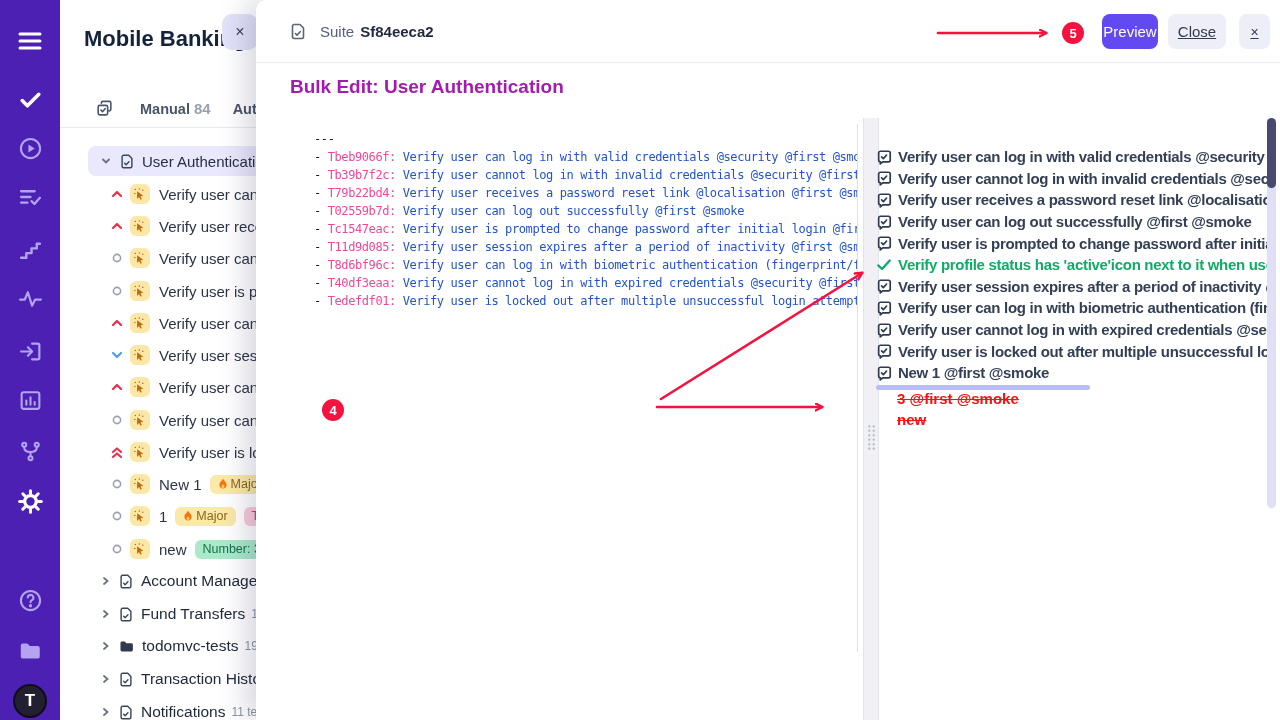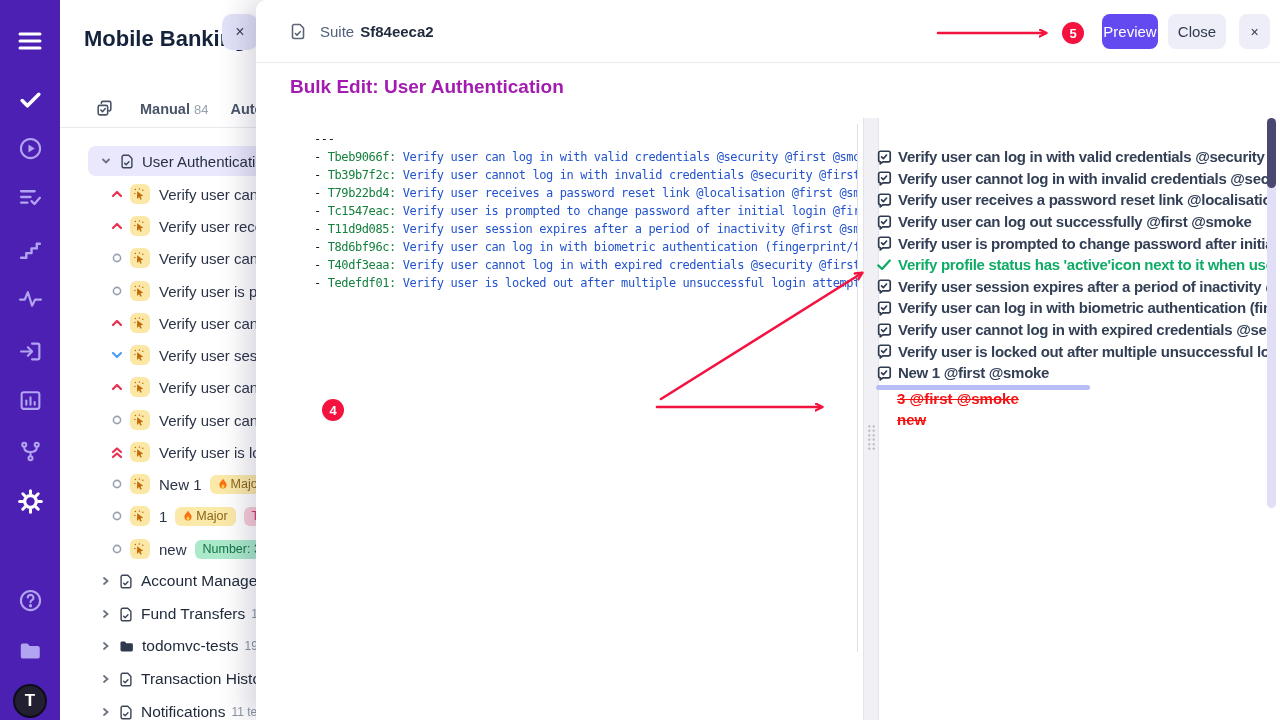--- a/index.html
+++ b/index.html
@@ -14,21 +14,21 @@
   .sb-ic svg { display:block; }
   .avatar-t { position:absolute; left:13px; top:684px; width:34px; height:34px; border-radius:50%; background:#221f30; border:2px solid #0e0c18; color:#fff; font-weight:bold; font-size:17px; display:flex; align-items:center; justify-content:center; }
 
   
   .drawer { position:absolute; left:60px; top:0; width:196px; height:720px; background:#fff; overflow:hidden; }
   .drawer-title { position:absolute; left:24px; top:26px; width:200px; font-size:22px; font-weight:800; color:#15223c; white-space:nowrap; }
   .drawer-close { position:absolute; left:162px; top:14px; width:36px; height:36px; border-radius:10px; background:#e2e2f9; border:none; color:#3c4355; font-size:16px; display:flex; align-items:center; justify-content:center; cursor:pointer; }
   .tabs { position:absolute; left:0; top:90px; width:196px; height:38px; border-bottom:1px solid #e8eaef; display:flex; align-items:center; }
   .tab-ic { margin-left:35px; color:#4a5568; display:flex; }
   .tab { margin-left:26px; font-size:14.5px; font-weight:600; color:#4a5568; white-space:nowrap; cursor:pointer; }
-  .tab small { font-size:13px; font-weight:400; color:#98a1ae; margin-left:4px; }
+  .tab small { font-size:15px; font-weight:700; color:#98a1ae; margin-left:4px; }
   .tab.second { margin-left:22px; }
 
   .tree { position:absolute; left:0; top:140px; width:196px; height:580px; }
   .trow { position:absolute; left:0; width:196px; height:32px; display:flex; align-items:center; white-space:nowrap; overflow:hidden; cursor:pointer; }
   .trow .lbl { font-size:15px; color:#2b3447; }
   .suite-row { left:28px; width:168px; height:30px; background:#e9e8fc; border-radius:8px 0 0 8px; padding-left:12px; }
   .suite-row .lbl { margin-left:7px; color:#273043; }
   .suite-row svg, .frow svg { flex:none; }
   .t { padding-left:50px; }
   .pri { width:13px; display:flex; justify-content:center; flex:none; margin-right:7px; }
@@ -45,29 +45,29 @@
 
   
   .modal { position:absolute; left:256px; top:0; width:1024px; height:720px; background:#fff; z-index:10; box-shadow:-10px 0 28px rgba(25,25,70,.18); border-top-left-radius:10px; }
   .m-header { position:absolute; left:0; top:0; width:1024px; height:63px; border-bottom:1px solid #e8eaef; display:flex; align-items:center; border-top-left-radius:10px; }
   .m-header .h-ic { margin-left:33px; display:flex; color:#5b6575; }
   .h-type { margin-left:13px; font-size:15px; color:#53607a; }
   .h-id { margin-left:6px; font-size:15px; font-weight:bold; color:#1f2a3d; }
   .h-btns { position:absolute; right:10px; top:14px; display:flex; gap:10px; }
   .btn { height:35px; border:none; border-radius:8px; font-size:15px; font-family:inherit; cursor:pointer; display:flex; align-items:center; justify-content:center; }
   .btn.primary { width:56px; background:#6349f0; color:#fff; font-weight:500; }
-  .btn.light { width:58px; background:#edeef8; color:#323b4d; }
+  .btn.light { width:58px; background:#edeef8; color:#323b4d;text-decoration:underline; }
   .btn.sq { width:31px; background:#edeef8; color:#323b4d; font-size:14px; margin-left:3px; }
   .m-title { position:absolute; left:34px; top:76px; font-size:19px; font-weight:700; color:#a21caf; }
 
   
   .editor { position:absolute; left:58px; top:130px; width:543px; height:230px; overflow:hidden; font-family:"DejaVu Sans Mono", monospace; font-size:12px; letter-spacing:-0.4px; }
   .eline { height:18px; line-height:18px; white-space:nowrap; }
   .eraw, .ed { color:#1b1f24; }
-  .eid { color:#15803d; }
+  .eid { color:#ec4899; }
   .etx { color:#2253cd; }
   .e-vline { position:absolute; left:601px; top:124px; width:1px; height:528px; background:#dcdfe6; }
 
   
   .gutter { position:absolute; left:607px; top:118px; width:16px; height:602px; background:#f1f1f5; border-left:1px solid #e3e3ea; border-right:1px solid #e3e3ea; cursor:col-resize; }
   .gutter .dots { position:absolute; left:3px; top:306px; width:9px; height:27px; background-image:radial-gradient(#b6b9c6 1px, transparent 1.3px); background-size:4.5px 4.5px; }
 
   
   .preview { position:absolute; left:620px; top:146px; width:392px; overflow:hidden; }
   .pitem { height:21.6px; display:flex; align-items:center; white-space:nowrap; overflow:hidden; }
@@ -559,20 +559,21 @@
       </div>
     </header>
 
     <h1 class="m-title">Bulk Edit: User Authentication</h1>
 
     <div class="editor">
       <div class="eline"><span class="eraw">---</span></div>
       <div class="eline"><span class="ed">-</span> <span class="eid">Tbeb9066f:</span> <span class="etx">Verify user can log in with valid credentials @security @first @smoke</span></div>
       <div class="eline"><span class="ed">-</span> <span class="eid">Tb39b7f2c:</span> <span class="etx">Verify user cannot log in with invalid credentials @security @first @smoke</span></div>
       <div class="eline"><span class="ed">-</span> <span class="eid">T79b22bd4:</span> <span class="etx">Verify user receives a password reset link @localisation @first @smoke</span></div>
+      <div class="eline"><span class="ed">-</span> <span class="eid">T02559b7d:</span> <span class="etx">Verify user can log out successfully @first @smoke</span></div>
       <div class="eline"><span class="ed">-</span> <span class="eid">Tc1547eac:</span> <span class="etx">Verify user is prompted to change password after initial login @first @smoke</span></div>
       <div class="eline"><span class="ed">-</span> <span class="eid">T11d9d085:</span> <span class="etx">Verify user session expires after a period of inactivity @first @smoke</span></div>
       <div class="eline"><span class="ed">-</span> <span class="eid">T8d6bf96c:</span> <span class="etx">Verify user can log in with biometric authentication (fingerprint/face)</span></div>
       <div class="eline"><span class="ed">-</span> <span class="eid">T40df3eaa:</span> <span class="etx">Verify user cannot log in with expired credentials @security @first @smoke</span></div>
       <div class="eline"><span class="ed">-</span> <span class="eid">Tedefdf01:</span> <span class="etx">Verify user is locked out after multiple unsuccessful login attempts @first</span></div>
     </div>
     <div class="e-vline"></div>
 
     <div class="gutter">
       <div class="dots"></div>

